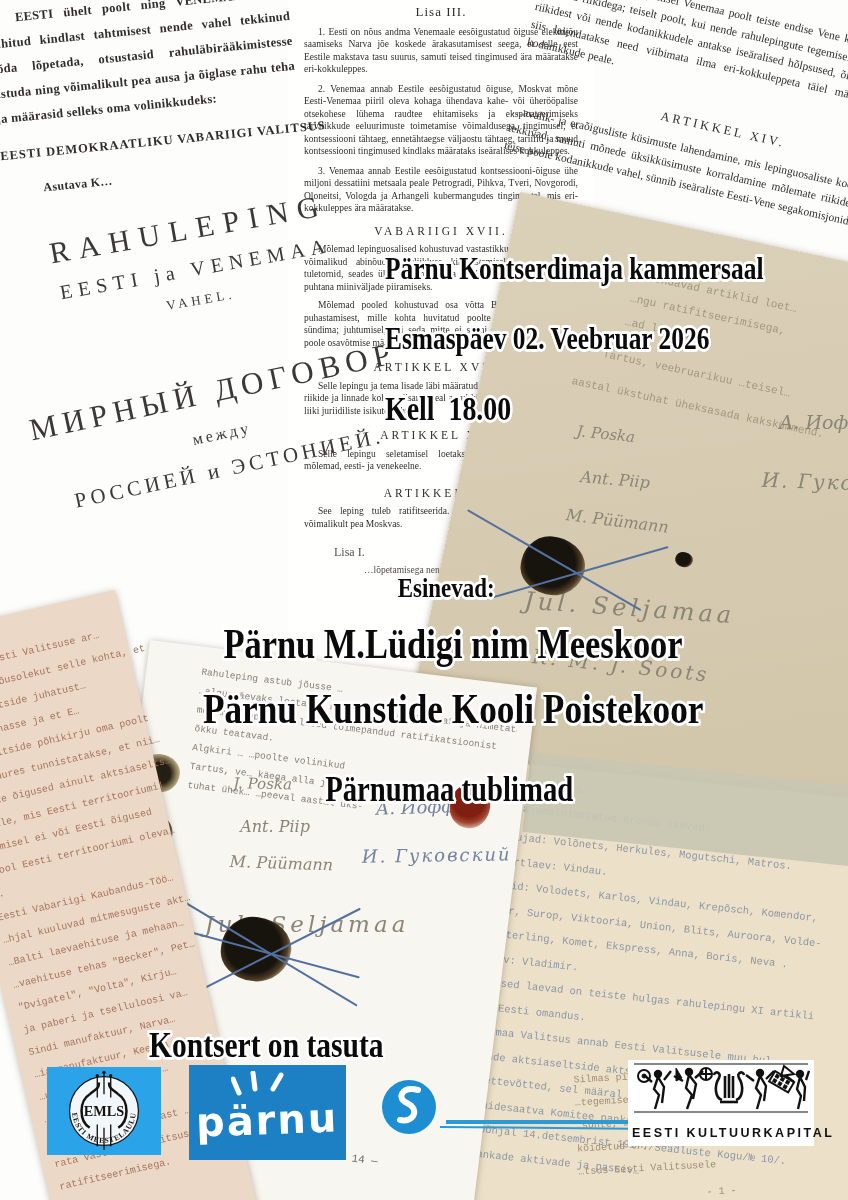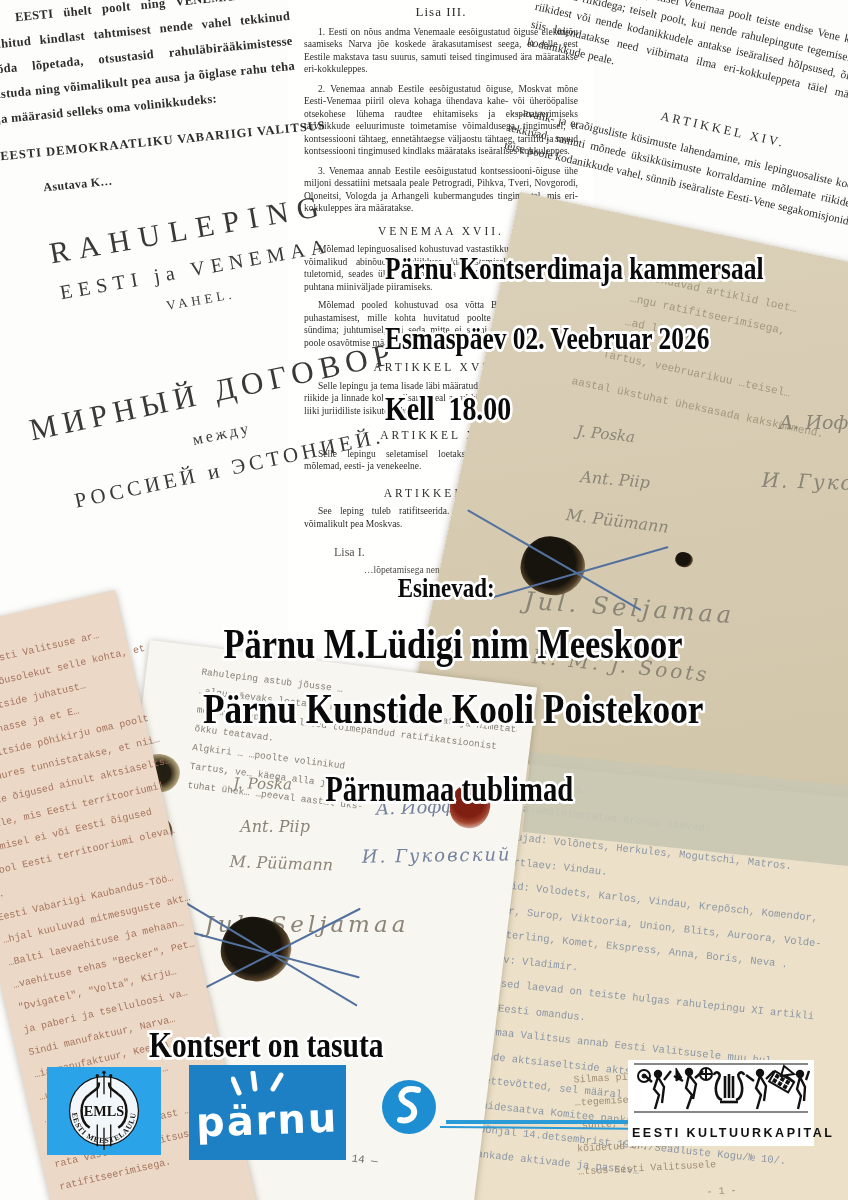--- a/index.html
+++ b/index.html
@@ -35,21 +35,21 @@
 </head>
 <body>
 
 <div id="canvas">
 
   <div class="sheet doc" style="left:288px;top:0;width:306px;height:655px;background:#fffffe;padding:6px 16px;box-sizing:border-box;font-size:9.5px;line-height:12.5px;z-index:1;">
     <div class="art-head" style="font-size:13px;letter-spacing:1px;">Lisa III.</div>
     <p style="margin:7px 0;text-indent:14px;">1.  Eesti on nõus andma Venemaale eesõigustatud õiguse elektrijõu saamiseks Narva jõe koskede ärakasutamisest seega, et selle eest Eestile makstava tasu suurus, samuti teised tingimused ära määratakse eri-kokkuleppes.</p>
     <p style="margin:7px 0;text-indent:14px;">2.  Venemaa annab Eestile eesõigustatud õiguse, Moskvat mõne Eesti-Venemaa piiril oleva kohaga ühendava kahe- või üherööpalise otsekohese lühema raudtee ehitamiseks ja eksploateerimiseks tarvilikkude eeluurimuste toimetamise võimaldusega, tingimusel, et kontsessiooni tähtaeg, ennetähtaegse väljaostu tähtaeg, tariifid ja muud kontsessiooni tingimused kindlaks määrataks iseäralises kokkuleppes.</p>
     <p style="margin:7px 0 10px;text-indent:14px;">3.  Venemaa annab Eestile eesõigustatud kontsessiooni-õiguse ühe miljoni dessatiini metsaala peale Petrogradi, Pihkva, Tveri, Novgorodi, Oloneitsi, Vologda ja Arhangeli kubermangudes tingimustel, mis eri-kokkuleppes ära määratakse.</p>
-    <div class="art-head">VENEMAA XVII.</div>
+    <div class="art-head">VABARIIGI XVII.</div>
     <p style="margin:6px 0;text-indent:14px;">Mõlemad lepinguosalised kohustuvad vastastikku tarvitusele võtma võimalikud abinõud mereliikluse kindlustamiseks, seades korda tuletornid, seades üles meremärgid ja hoides mereliikluse miinidest puhtana miiniväljade piiramiseks.</p>
     <p style="margin:6px 0 12px;text-indent:14px;">Mõlemad pooled kohustuvad osa võtta Balti mere miinidest puhastamisest, mille kohta huvitatud poolte vahel erilepe peab sündima; juhtumisel, kui seda mitte ei sünni, määratakse kummagi poole osavõtmise määr vahekohtu läbi kindlaks.</p>
     <div class="art-head">ARTIKKEL XVIII.</div>
     <p style="margin:6px 0 12px;text-indent:14px;">Selle lepingu ja tema lisade läbi määratud õigused käivad mõlemate riikide ja linnade kohta, niisama heal arvul kõigi muu osas, niisama iga liiki juriidiliste isikute kohta.</p>
     <div class="art-head">ARTIKKEL XIX.</div>
     <p style="margin:6px 0 14px;text-indent:14px;">Selle lepingu seletamisel loetakse autentilisteks tekstideks mõlemad, eesti- ja venekeelne.</p>
     <div class="art-head">ARTIKKEL XX.</div>
     <p style="margin:6px 0 16px;text-indent:14px;">See leping tuleb ratifitseerida.  Ratifikatsioon peab sündima võimalikult pea Moskvas.</p>
     <div style="font-size:12px;color:#55524c;margin-left:30px;">Lisa I.</div>
     <p style="margin:5px 0 0 60px;color:#4c4a45;">…lõpetamisega nende vahel lõpeb ka</p>

